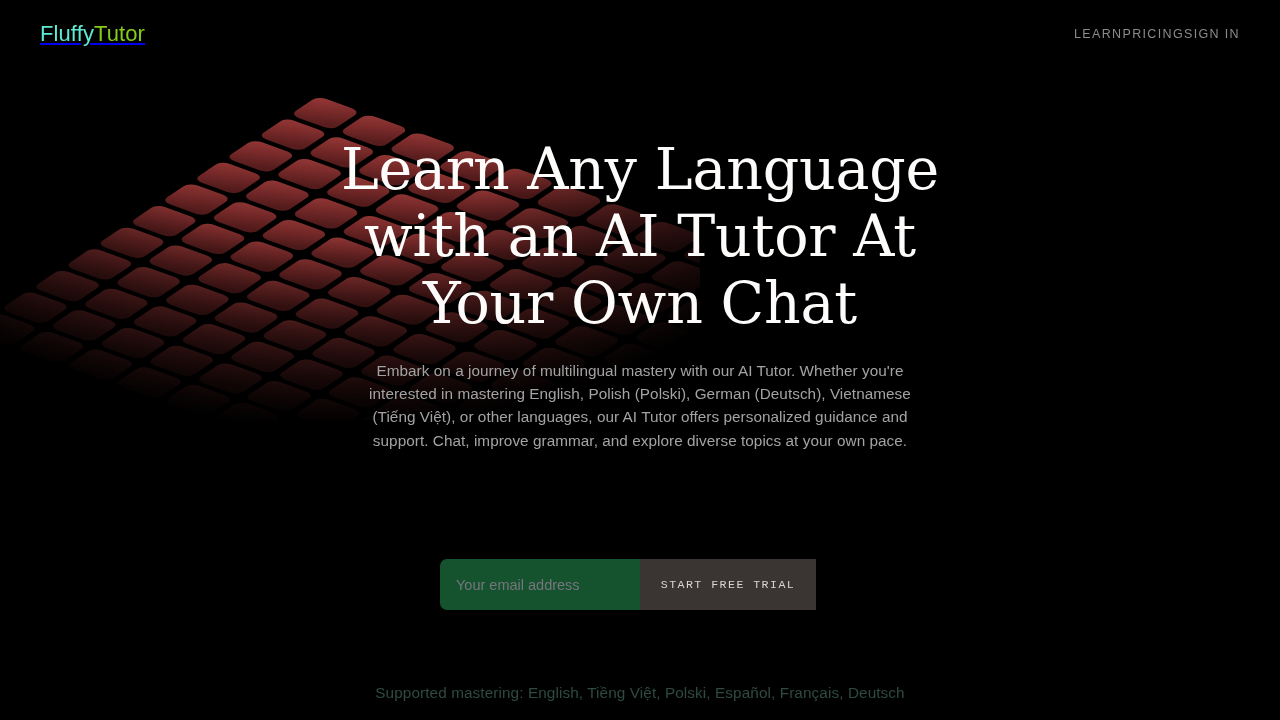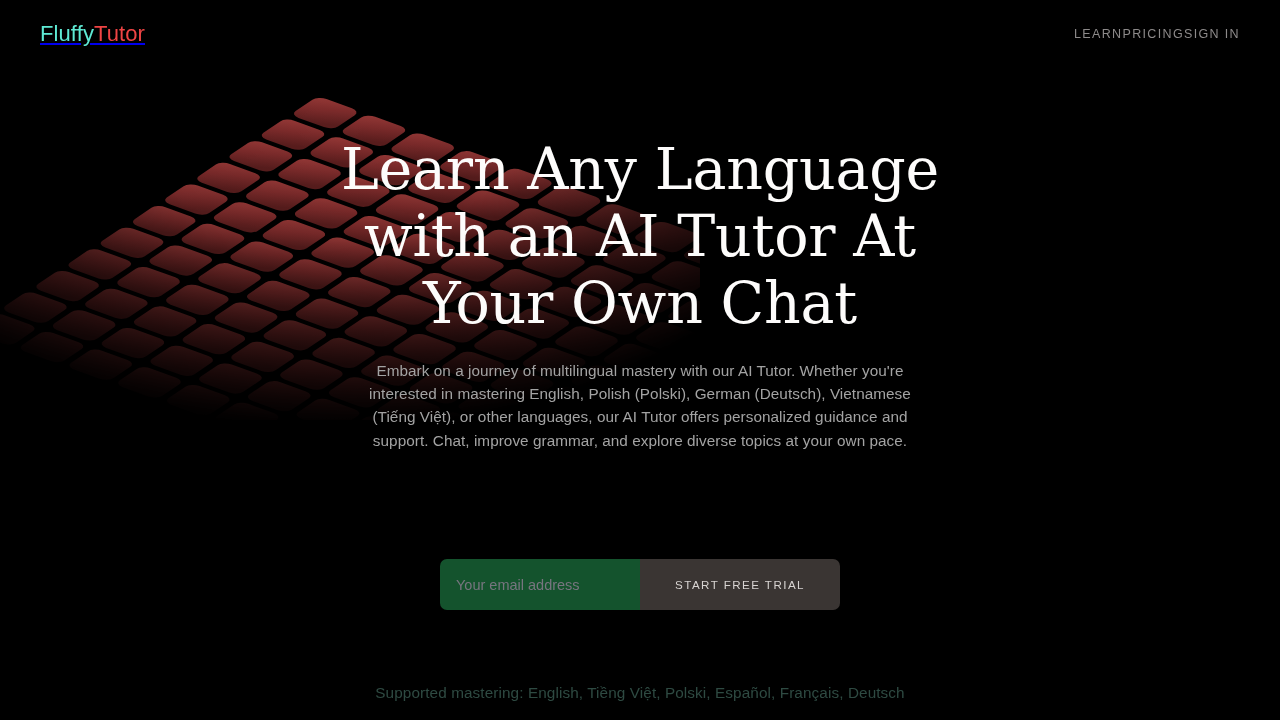--- a/index.html
+++ b/index.html
@@ -45,21 +45,21 @@
     position: absolute;
     left: 40px;
     top: 20px;
     font-size: 22px;
     line-height: 28px;
     font-weight: 400;
     letter-spacing: 0.1px;
     white-space: nowrap;
   }
   .logo .logo-a { color: #5eead4; }
-  .logo .logo-b { color: #ef4444; font-weight: 500; }
+  .logo .logo-b { color: #84cc16; font-weight: 500; }
 
   nav.main-nav {
     position: absolute;
     right: 40px;
     top: 25px;
     display: flex;
     align-items: center;
   }
   nav.main-nav a {
     color: #8d8a8a;
@@ -126,26 +126,26 @@
     color: #e6e4e8;
     font-family: "Liberation Sans", sans-serif;
     font-size: 14.5px;
     padding: 0 16px;
   }
   .signup-form input.email-input::placeholder {
     color: #77757f;
     opacity: 1;
   }
   .signup-form button.cta-button {
-    width: 200px;
+    width: 176px;
     height: 51px;
     border: 0;
     background: #3a3533;
     color: #d8d4d2;
-    font-family: Liberation Sans, sans-serif;
+    font-family: Liberation Mono, monospace;
     font-size: 11.6px;
     letter-spacing: 1.45px;
     text-transform: uppercase;
     cursor: pointer;
     white-space: nowrap;
   }
 
   
   .supported-langs {
     position: absolute;

